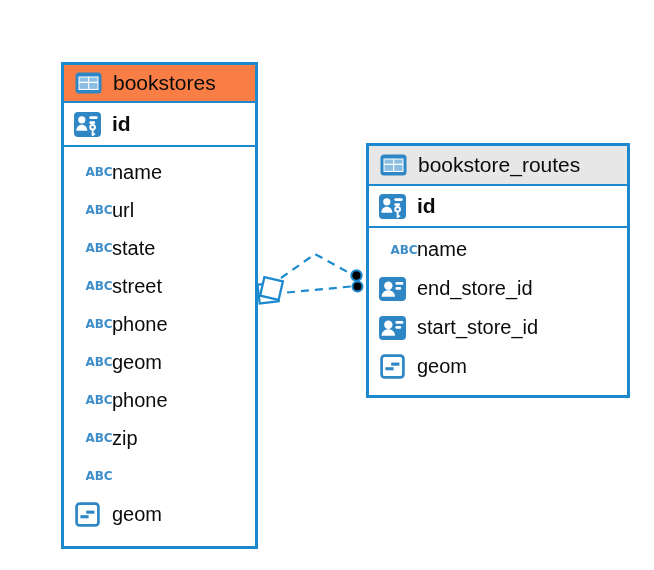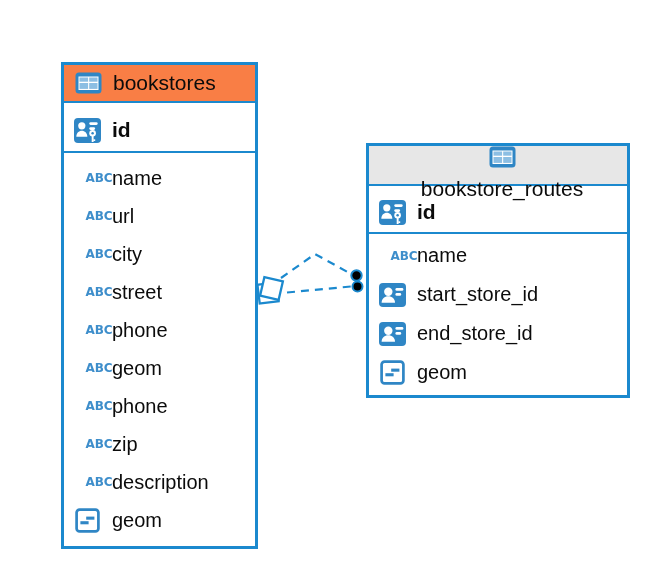--- a/index.html
+++ b/index.html
@@ -22,29 +22,28 @@
   .ertable.t-routes     { left:366px; top:143px; width:264px; height:255px; }
 
   .tbl-header {
     display:flex; align-items:center; gap:9px;
     padding-left:8px;
     border-bottom:2px solid #1B89CE;
     font-size:21px;
     white-space:nowrap;
   }
   .t-bookstores .tbl-header { height:38px; background:#F97E45; }
-  .t-routes     .tbl-header { height:40px; background:#E7E7E7;flex-direction:column; }
+  .t-routes     .tbl-header { height:40px; background:#E7E7E7; }
 
   .pk-row {
     display:flex; align-items:center; gap:9px;
     padding-left:7px;
     border-bottom:2px solid #1B89CE;
     font-weight:bold; font-size:21px;
     background:#ffffff;
-    margin-top:6px;
   }
   .t-bookstores .pk-row { height:44px; }
   .t-routes     .pk-row { height:42px; }
 
   .fields { background:#ffffff; }
   .t-bookstores .fields { padding-top:6px; }
   .t-routes     .fields { padding-top:2px; }
 
   .field-row {
     display:flex; align-items:center; gap:9px;
@@ -127,21 +126,21 @@
       <div class="field-row">
         <span class="icon-box">
             <span class="abc-glyph">ABC</span>
           </span>
         <span>url</span>
       </div>
       <div class="field-row">
         <span class="icon-box">
             <span class="abc-glyph">ABC</span>
           </span>
-        <span>city</span>
+        <span>state</span>
       </div>
       <div class="field-row">
         <span class="icon-box">
             <span class="abc-glyph">ABC</span>
           </span>
         <span>street</span>
       </div>
       <div class="field-row">
         <span class="icon-box">
             <span class="abc-glyph">ABC</span>
@@ -163,21 +162,20 @@
       <div class="field-row">
         <span class="icon-box">
             <span class="abc-glyph">ABC</span>
           </span>
         <span>zip</span>
       </div>
       <div class="field-row">
         <span class="icon-box">
             <span class="abc-glyph">ABC</span>
           </span>
-        <span>description</span>
       </div>
       <div class="field-row">
         <span class="icon-box">
           <svg width="25" height="25" viewBox="0 0 25 25">
             <rect x="1.6" y="1.6" width="21.8" height="21.8" rx="3" fill="#ffffff" stroke="#2F86C5" stroke-width="2.7"></rect>
             <rect x="11.2" y="8.6" width="8.2" height="3.1" fill="#2F86C5"></rect>
             <rect x="5.4" y="13.2" width="8.2" height="3.1" fill="#2F86C5"></rect>
           </svg>
         </span>
         <span>geom</span>
@@ -227,33 +225,33 @@
       <div class="field-row">
         <span class="icon-box">
           <svg width="27" height="24" viewBox="0 0 27 24">
             <rect x="0" y="0" width="27" height="24" rx="4" fill="#2F86C5"></rect>
             <circle cx="9.3" cy="8.8" r="4.2" fill="#ffffff"></circle>
             <path d="M2.6 19.8 c0-4.2 3-6.6 6.7-6.6 s6.7 2.4 6.7 6.6 z" fill="#ffffff"></path>
             <rect x="16.4" y="5" width="8" height="2.8" rx="1.4" fill="#ffffff"></rect>
             <rect x="16.4" y="10" width="5.8" height="2.8" rx="1.4" fill="#ffffff"></rect>
           </svg>
         </span>
-        <span>start_store_id</span>
+        <span>end_store_id</span>
       </div>
       <div class="field-row">
         <span class="icon-box">
           <svg width="27" height="24" viewBox="0 0 27 24">
             <rect x="0" y="0" width="27" height="24" rx="4" fill="#2F86C5"></rect>
             <circle cx="9.3" cy="8.8" r="4.2" fill="#ffffff"></circle>
             <path d="M2.6 19.8 c0-4.2 3-6.6 6.7-6.6 s6.7 2.4 6.7 6.6 z" fill="#ffffff"></path>
             <rect x="16.4" y="5" width="8" height="2.8" rx="1.4" fill="#ffffff"></rect>
             <rect x="16.4" y="10" width="5.8" height="2.8" rx="1.4" fill="#ffffff"></rect>
           </svg>
         </span>
-        <span>end_store_id</span>
+        <span>start_store_id</span>
       </div>
       <div class="field-row">
         <span class="icon-box">
           <svg width="25" height="25" viewBox="0 0 25 25">
             <rect x="1.6" y="1.6" width="21.8" height="21.8" rx="3" fill="#ffffff" stroke="#2F86C5" stroke-width="2.7"></rect>
             <rect x="11.2" y="8.6" width="8.2" height="3.1" fill="#2F86C5"></rect>
             <rect x="5.4" y="13.2" width="8.2" height="3.1" fill="#2F86C5"></rect>
           </svg>
         </span>
         <span>geom</span>

